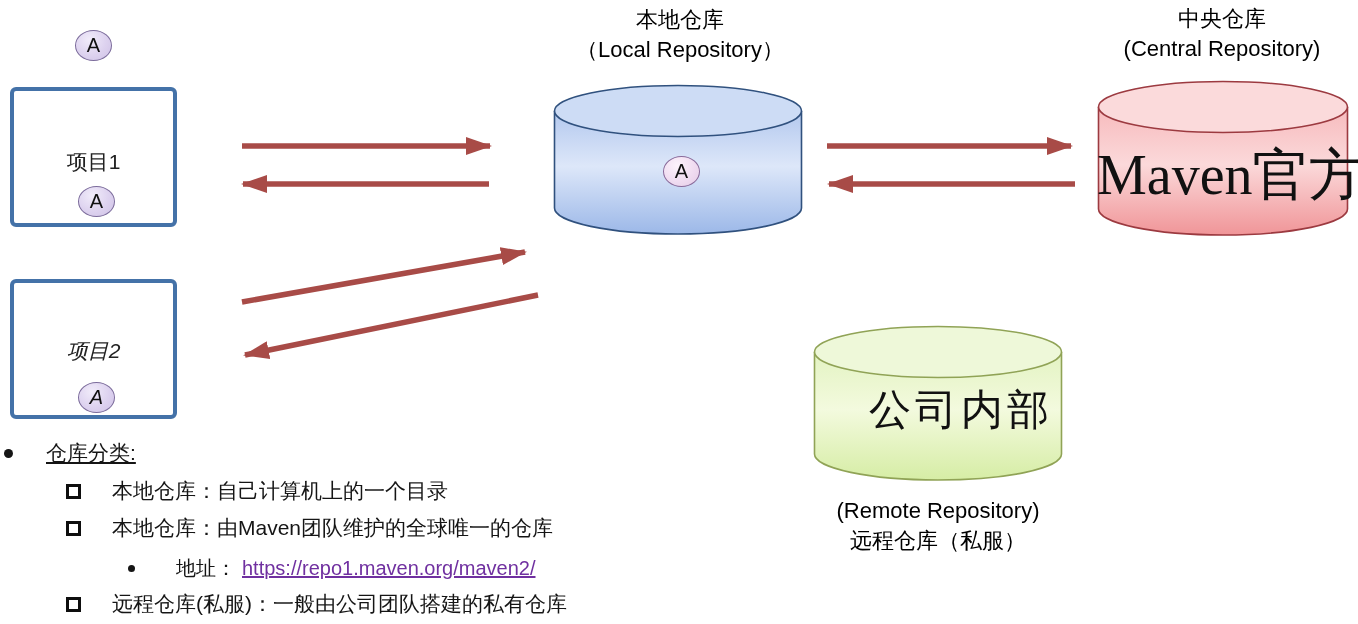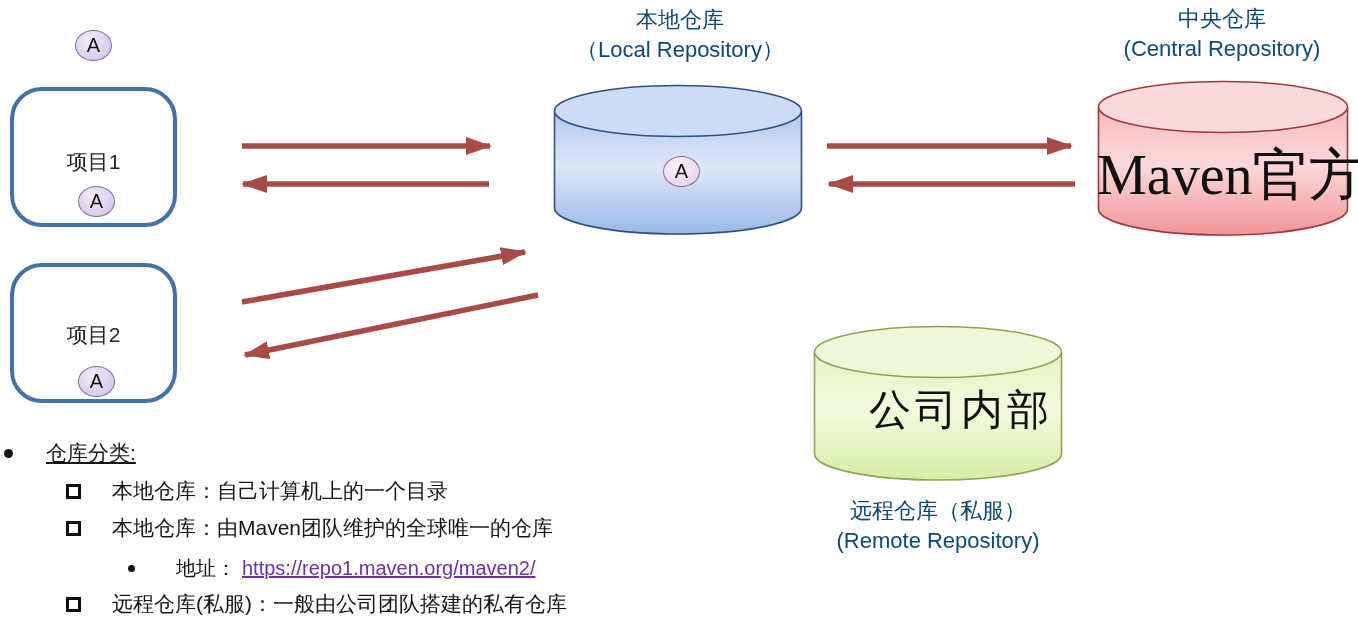--- a/index.html
+++ b/index.html
@@ -15,21 +15,21 @@
   .abs { position: absolute; }
 
   
   #arrow-layer { position: absolute; left: 0; top: 0; width: 1358px; height: 624px; pointer-events: none; }
 
   
   .project-box {
     position: absolute;
     width: 167px; height: 140px;
     border: 4px solid #4472a8;
-    border-radius: 32px;
+    border-radius: 6px;
     background: #ffffff;
   }
   .project-label {
     position: absolute;
     width: 100%;
     text-align: center;
     font-size: 21px;
     color: #222222;
   }
 
@@ -48,21 +48,21 @@
     border-color: #8a6a9a;
   }
 
   
   .repo-title {
     position: absolute;
     width: 300px;
     text-align: center;
     font-size: 22px;
     line-height: 30px;
-    color: #0c4a6e;
+    color: #000000;
     font-weight: 500;
   }
   .cyl-text-serif {
     position: absolute;
     text-align: center;
     font-family: "Liberation Serif", serif;
     color: #111111;
     white-space: nowrap;
   }
 
@@ -124,21 +124,21 @@
     <span>A</span>
   </div>
 
   <div class="project-box" style="left:10px; top:87px;">
     <div class="project-label" style="top:57px;">项目1</div>
     <div class="a-badge" style="left:64px; top:95px;">
       <span>A</span>
     </div>
   </div>
 
-  <div class="project-box" style="left:10px; top:263px;">
+  <div class="project-box" style="left:10px; top:279px;font-style:italic;">
     <div class="project-label" style="top:54px;">项目2</div>
     <div class="a-badge" style="left:64px; top:99px;">
       <span>A</span>
     </div>
   </div>
 
   <div class="repo-title" style="left:530px; top:5px;">
     <div>本地仓库</div>
     <div>（Local Repository）</div>
   </div>
@@ -180,22 +180,22 @@
         <stop offset="0" stop-color="#e3f3c2"></stop>
         <stop offset="0.45" stop-color="#f3fade"></stop>
         <stop offset="1" stop-color="#d6eda5"></stop>
       </linearGradient>
     </defs>
     <path d="M1.5,27 v102 a123.5,26 0 0 0 247,0 v-102" fill="url(#gGreen)" stroke="#90a356" stroke-width="1.6"></path>
     <ellipse cx="125" cy="27" rx="123.5" ry="25.5" fill="#eef8d9" stroke="#90a356" stroke-width="1.6"></ellipse>
   </svg>
   <div class="cyl-text-serif" style="left:813px; top:384px; width:250px; font-size:42px; line-height:52px; letter-spacing:4px;padding-left:46px;">公司内部</div>
   <div class="repo-title" style="left:788px; top:496px;">
+    <div>(Remote Repository)</div>
     <div>远程仓库（私服）</div>
-    <div>(Remote Repository)</div>
   </div>
 
   <div class="note-row" style="left:4px; top:439px;text-decoration:underline;">
     <span class="dot-bullet" style="margin-right:33px;"></span>
     <span>仓库分类:</span>
   </div>
 
   <div class="note-row" style="left:66px; top:477px;">
     <span class="sq-bullet" style="margin-right:31px;"></span>
     <span>本地仓库：自己计算机上的一个目录</span>

